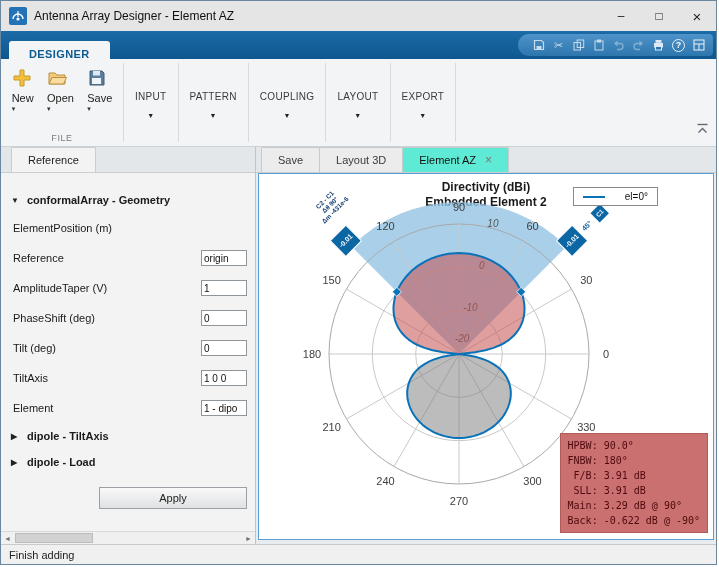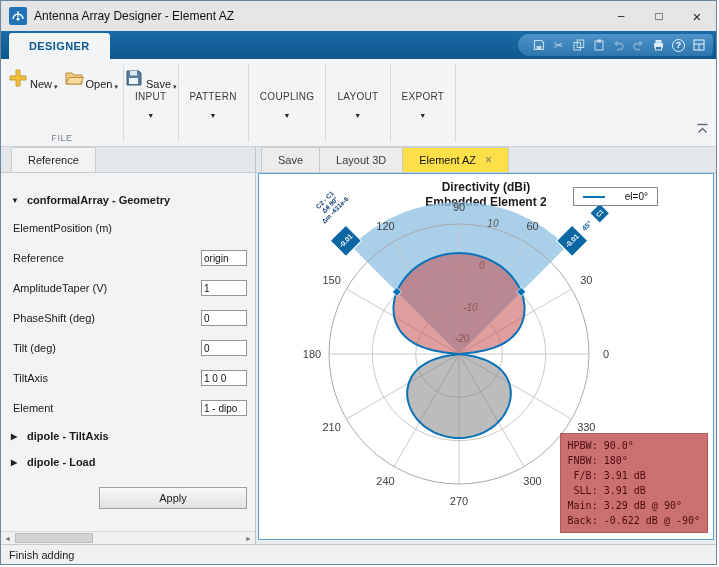--- a/index.html
+++ b/index.html
@@ -10,34 +10,34 @@
   
   .titlebar{position:absolute;top:0;left:0;right:0;height:30px;background:#e5e5e5;display:flex;align-items:center;}
   .app-icon{width:18px;height:18px;margin:0 7px 0 8px;}
   .win-title{font-size:12px;color:#111;}
   .win-controls{margin-left:auto;display:flex;height:100%;}
   .win-btn{width:38px;display:flex;align-items:center;justify-content:center;font-size:12px;color:#222;}
   .win-btn.close{font-size:15px;}
 
   
   .tabstrip{position:absolute;top:30px;left:0;right:0;height:28px;background:linear-gradient(#1b6ba6,#0e578e);}
-  .designer-tab{position:absolute;left:8px;top:2px;height:26px;padding:0 20px;background:#f3f4f6;color:#0b5a91;
+  .designer-tab{position:absolute;left:8px;top:10px;height:26px;padding:0 20px;background:#f3f4f6;color:#0b5a91;
                 font-size:11px;font-weight:700;letter-spacing:.4px;display:flex;align-items:center;border-radius:3px 3px 0 0;}
   .qat{position:absolute;right:3px;top:3px;height:22px;display:flex;align-items:center;gap:7px;
        padding:0 8px 0 14px;background:linear-gradient(#4e93c9,#2d76ad);border-radius:11px 4px 4px 11px;}
   .qicon{display:flex;align-items:center;justify-content:center;width:13px;height:13px;color:#c6dbec;font-size:11px;line-height:1;}
   .qicon.dim{opacity:.5;}
   .help-circle{width:13px;height:13px;border:1px solid #eaf3fa;border-radius:50%;color:#fff;font-size:9px;font-weight:700;
                display:flex;align-items:center;justify-content:center;}
 
   
   .ribbon{position:absolute;top:58px;left:0;right:0;height:88px;background:#f3f4f6;border-bottom:1px solid #cdd1d5;display:flex;}
   .file-sec{width:122px;position:relative;}
   .rb-row{display:flex;justify-content:space-around;padding:8px 4px 0;}
-  .rb-btn{display:flex;flex-direction:row;align-items:flex-end;gap:2px;font-size:11px;color:#222;padding:1px 3px;}
+  .rb-btn{display:flex;flex-direction:column;align-items:flex-start;gap:2px;font-size:11px;color:#222;padding:1px 3px;}
   .rb-btn .dd{font-size:7px;color:#333;line-height:6px;}
   .sec-label{position:absolute;bottom:3px;left:0;right:0;text-align:center;font-size:9px;color:#787d82;letter-spacing:.6px;}
   .vsep{width:1px;background:#d8dbde;margin:4px 0;}
   #ribbon-dd-wrap{display:flex;}
   .rib-dd{display:flex;flex-direction:column;align-items:center;padding:32px 11px 0;font-size:10px;color:#3a3a3a;letter-spacing:.3px;}
   .rib-dd .arrow{margin-top:10px;font-size:7px;color:#222;}
   .collapse-btn{position:absolute;right:6px;bottom:10px;width:16px;height:14px;display:flex;align-items:center;justify-content:center;}
 
   
   .main{position:absolute;top:146px;left:0;right:0;bottom:20px;display:flex;}
@@ -57,21 +57,21 @@
   .hscroll{position:absolute;bottom:0;left:0;right:0;height:13px;background:#f0f0f0;border-top:1px solid #d8d8d8;}
   .hthumb{position:absolute;left:14px;top:1px;width:78px;height:10px;background:#d2d2d2;border:1px solid #bdbdbd;}
   .harrow{position:absolute;top:0;width:13px;height:12px;display:flex;align-items:center;justify-content:center;
           font-size:7px;color:#707070;}
   .harrow.left{left:0;} .harrow.right{right:0;}
 
   .right-panel{flex:1;background:#e9ecef;position:relative;}
   .doc-tabbar{height:26px;display:flex;align-items:flex-end;padding-left:5px;background:#e4e7ea;border-bottom:1px solid #c9cdd1;}
   .doc-tab{height:25px;padding:0 16px;display:flex;align-items:center;gap:9px;font-size:11px;color:#3a3a3a;
            background:#ececec;border:1px solid #c6cacd;border-bottom:none;margin-right:-1px;border-radius:2px 2px 0 0;}
-  .doc-tab.active{background:#fde047;color:#111;}
+  .doc-tab.active{background:#5eead4;color:#111;}
   .tab-close{color:#777;font-size:12px;line-height:1;}
 
   .plot-panel{position:absolute;left:2px;right:2px;top:26px;height:367px;background:#fff;border:1px solid #58a0d8;}
   .plot-title{position:absolute;top:6px;left:0;right:0;text-align:center;font-size:12px;font-weight:700;color:#1a1a1a;
               line-height:15px;pointer-events:none;}
   .legend{position:absolute;top:13px;right:55px;background:#fff;border:1px solid #898989;padding:3px 9px;display:flex;
           align-items:center;gap:20px;font-size:10px;color:#111;}
   .legend-line{width:22px;height:0;border-top:2px solid #0a72b8;}
   #polar-svg{position:absolute;left:0;top:0;}
   .stats{position:absolute;right:5px;bottom:6px;background:#ca7070;color:#4e090d;font-family:"DejaVu Sans Mono",monospace;

